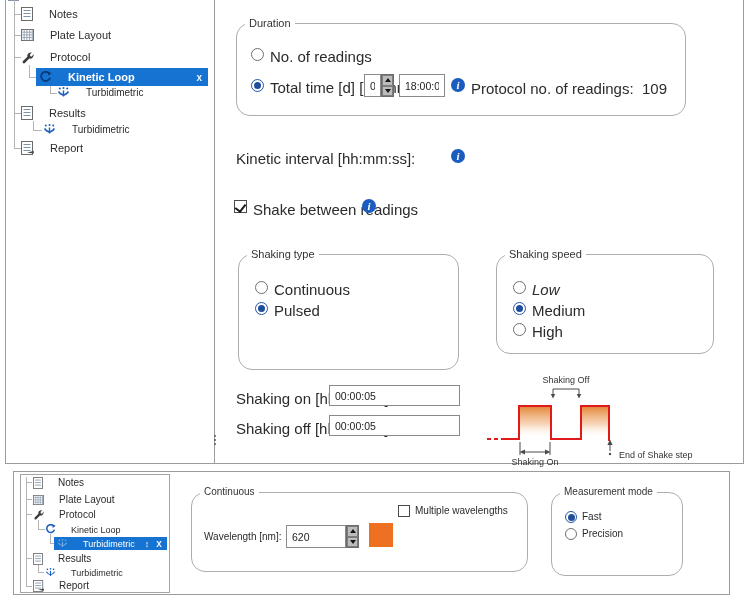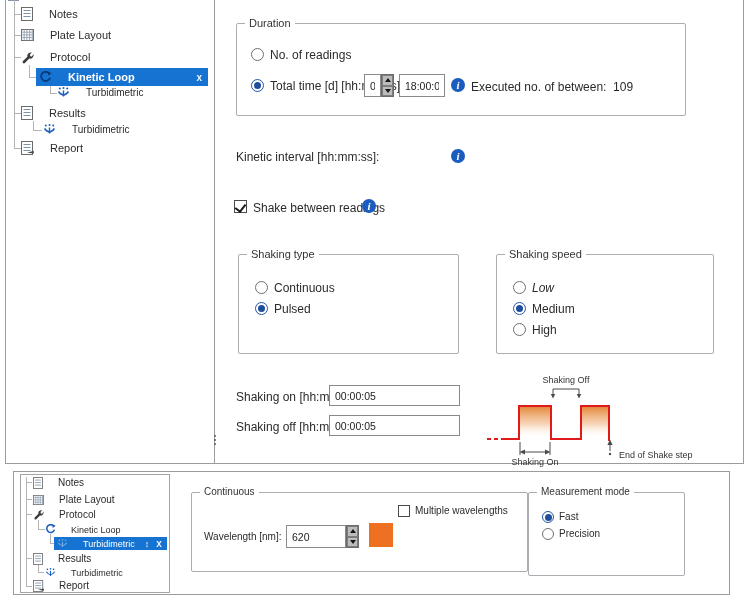--- a/index.html
+++ b/index.html
@@ -1,23 +1,23 @@
 <!DOCTYPE html>
 <html><head>
 <meta charset="utf-8">
 <style>
   html,body{margin:0;padding:0;background:#fff;}
   #screen{position:relative;width:750px;height:600px;background:#fff;overflow:hidden;
           font-family:"Liberation Sans",sans-serif;color:#2b2b2b;}
   .panel{position:absolute;border:1px solid #9b9b9b;background:#fff;box-sizing:border-box;}
   .abs{position:absolute;}
-  .lbl{position:absolute;font-size:12px;white-space:nowrap;color:#2b2b2b;}
+  .lbl{position:absolute;font-size:15px;white-space:nowrap;color:#2b2b2b;}
   .lbl10{position:absolute;font-size:10px;white-space:nowrap;color:#2b2b2b;}
   
-  .groupbox{position:absolute;border:1px solid #abadb3;border-radius:2px;box-sizing:border-box;background:#fff;}
+  .groupbox{position:absolute;border:1px solid #abadb3;border-radius:14px;box-sizing:border-box;background:#fff;}
   .gtitle{position:absolute;top:-7px;left:8px;background:#fff;padding:0 4px;font-size:11px;color:#333;white-space:nowrap;}
   .gtitle.sm{font-size:10px;}
   
   .radio{position:absolute;width:13px;height:13px;border:1px solid #707070;border-radius:50%;background:#fff;box-sizing:border-box;}
   .radio.on{border-color:#2456a4;}
   .radio.on::after{content:"";position:absolute;left:2px;top:2px;width:7px;height:7px;border-radius:50%;background:#1f4e9c;}
   .cb{position:absolute;width:13px;height:13px;border:1px solid #4a4a4a;background:#fff;box-sizing:border-box;}
   .cb.on::after{content:"";position:absolute;left:2px;top:1px;width:5px;height:8px;border-right:2px solid #1a1a1a;border-bottom:2px solid #1a1a1a;transform:rotate(38deg);}
   
   .field{position:absolute;border:1px solid #8a8a8a;background:#fff;box-sizing:border-box;
@@ -178,31 +178,31 @@
       <span class="spin" style="left:144px;top:50px;height:23px;">
         <span class="spinbtn">
             <span class="tri-up"></span>
           </span>
         <span class="spinbtn">
             <span class="tri-down"></span>
           </span>
       </span>
       <input class="field" style="left: 162px; top: 50px; width: 46px; height: 23px;" readonly="" value="18:00:00">
       <span class="info" style="left:214px;top:54px;"></span>
-      <span class="lbl" style="left:234px;top:56px;"><span>Executed no. of between:</span>&nbsp;&nbsp;<span>109</span></span>
+      <span class="lbl" style="left:234px;top:56px;"><span>Protocol no. of readings:</span>&nbsp;&nbsp;<span>109</span></span>
     </div>
 
     <span class="lbl" style="left:230px;top:155px;">Kinetic interval [hh:mm:ss]:</span>
     <span class="info" style="left:445px;top:154px;"></span>
 
     <span class="cb on" style="left:228px;top:205px;"></span>
     <span class="lbl" style="left:247px;top:206px;">Shake between readings</span>
     <span class="info" style="left:356px;top:204px;"></span>
 
-    <div class="groupbox" style="left:232px;top:259px;width:221px;height:100px;text-align:center;">
+    <div class="groupbox" style="left:232px;top:259px;width:221px;height:116px;text-align:center;">
       <span class="gtitle">Shaking type</span>
       <span class="radio" style="left:16px;top:26px;"></span>
       <span class="lbl" style="left:35px;top:26px;">Continuous</span>
       <span class="radio on" style="left:16px;top:47px;"></span>
       <span class="lbl" style="left:35px;top:47px;">Pulsed</span>
     </div>
 
     <div class="groupbox" style="left:490px;top:259px;width:218px;height:100px;">
       <span class="gtitle">Shaking speed</span>
       <span class="radio" style="left:16px;top:26px;"></span>
@@ -362,21 +362,21 @@
           </span>
         <span class="spinbtn">
             <span class="tri-down"></span>
           </span>
       </span>
       <span class="abs" style="left: 177px; top: 30px; width: 24px; height: 24px; background: rgb(238, 113, 35);"></span>
       <span class="cb" style="left:206px;top:12px;width:12px;height:12px;"></span>
       <span class="lbl10" style="left:223px;top:12px;">Multiple wavelengths</span>
     </div>
 
-    <div class="groupbox" style="left:514px;top:20px;width:157px;height:84px;">
+    <div class="groupbox" style="left:537px;top:20px;width:132px;height:84px;">
       <span class="gtitle sm">Measurement mode</span>
       <span class="radio on" style="left:13px;top:18px;width:12px;height:12px;"></span>
       <span class="lbl10" style="left:30px;top:18px;">Fast</span>
       <span class="radio" style="left:13px;top:35px;width:12px;height:12px;"></span>
       <span class="lbl10" style="left:30px;top:35px;">Precision</span>
     </div>
   </div>
 
 </div>
 

